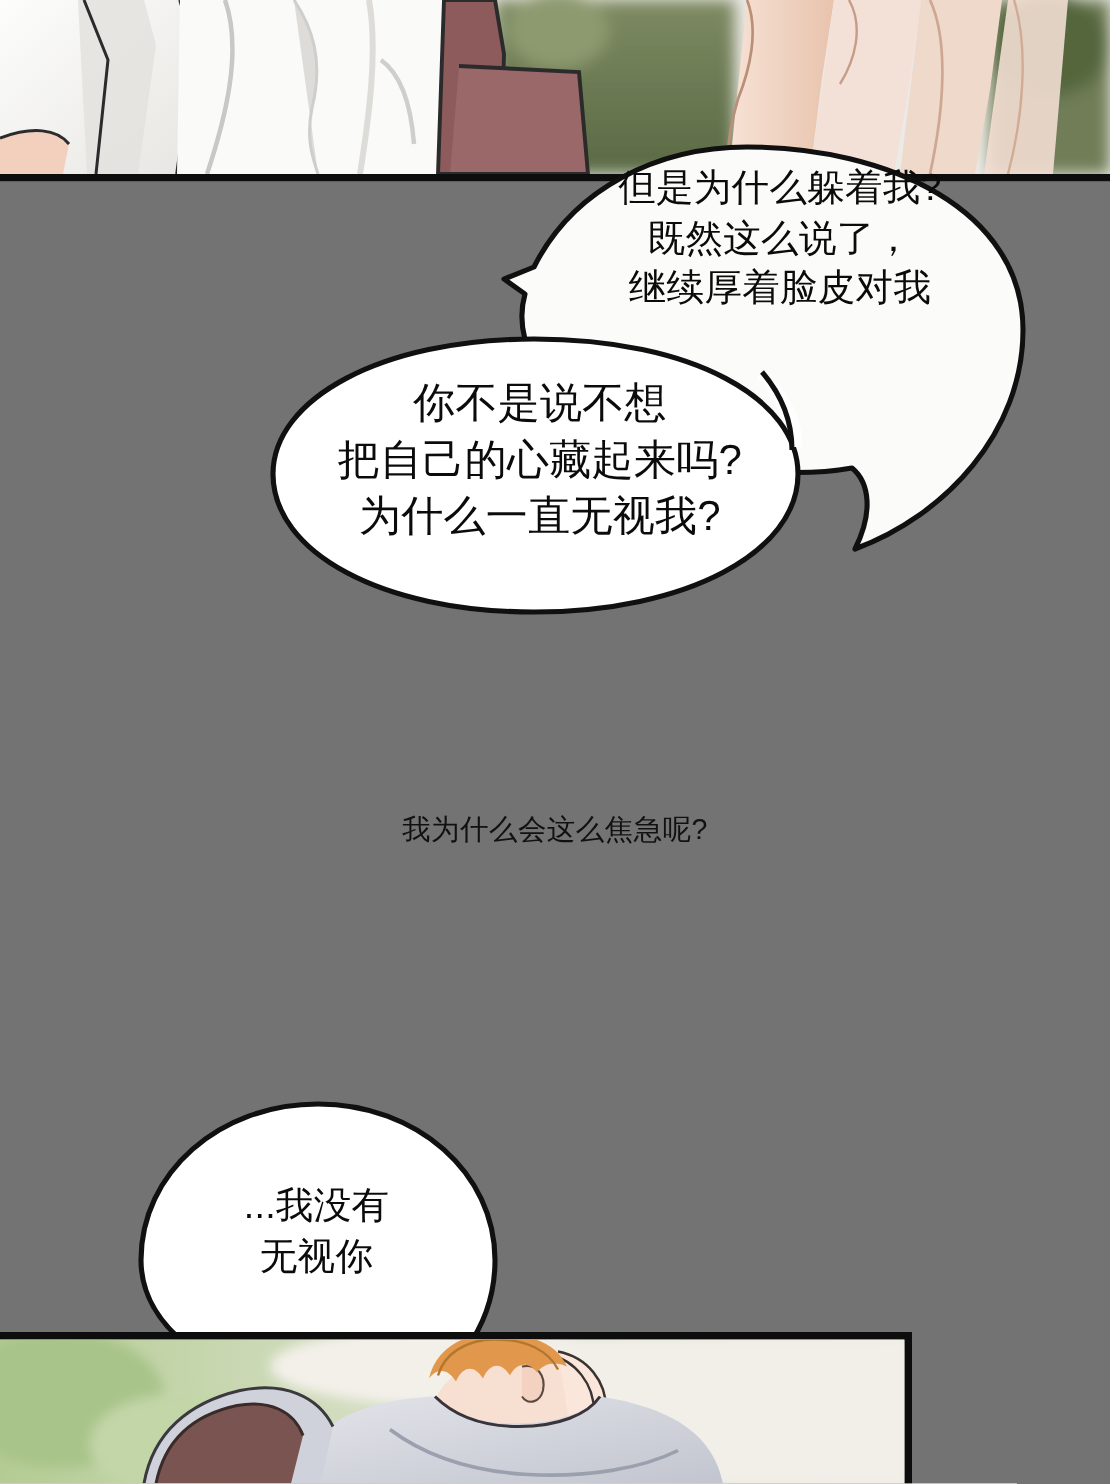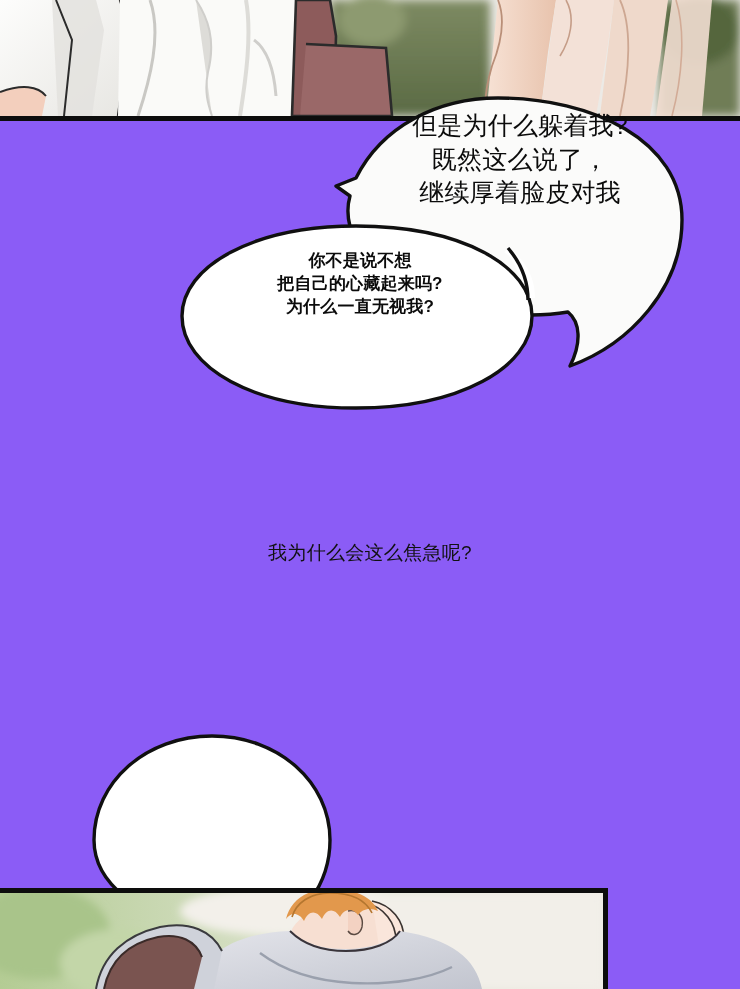--- a/index.html
+++ b/index.html
@@ -12,21 +12,21 @@
     height: 989px;
     font-family: "Liberation Sans", "DejaVu Sans", sans-serif;
     position: relative;
     overflow: hidden;
   }
 
   #page {
     position: relative;
     width: 740px;
     height: 989px;
-    background: #8b5cf6;
+    background: #737373;
   }
 
   
   .panel {
     position: absolute;
     overflow: hidden;
   }
 
   #panel-top {
     left: 0;
@@ -79,22 +79,21 @@
 
   #bubble-a { left: 330px; top: 92px; width: 380px; height: 290px; }
   #bubble-a .bubble-text {
     left: 28px; top: 17px; width: 324px;
     font-size: 25px;
   }
 
   #bubble-b { left: 176px; top: 222px; width: 380px; height: 190px; }
   #bubble-b .bubble-text {
     left: 24px; top: 28px; width: 320px;
-    font-size: 17px;
-    font-weight: bold;
+    font-size: 28px;
   }
 
   #bubble-c { left: 84px; top: 732px; width: 260px; height: 232px; }
   #bubble-c .bubble-text {
     left: 20px; top: 56px; width: 214px;
     font-size: 25px;
   }
 
   
   #narration {
@@ -208,20 +207,22 @@
   <div class="bubble-wrap" id="bubble-c">
     <svg class="bubble-svg" width="260" height="232" viewBox="0 0 260 232">
       <path d="M128,4
                C194,4 246,50 246,108
                C246,152 218,190 176,206
                C136,222 120,226 120,226
                C120,226 128,206 118,196
                C56,186 10,152 10,108
                C10,50 62,4 128,4 Z" fill="#ffffff" stroke="#101010" stroke-width="3.4" stroke-linejoin="round"></path>
     </svg>
+    <div class="bubble-text">...我没有
+无视你</div>
   </div>
 
   <div class="panel" id="panel-bottom">
     <svg class="art" viewBox="0 0 603 96" preserveAspectRatio="none">
       <defs>
         <linearGradient id="grassG" x1="0" y1="0" x2="1" y2="0">
           <stop offset="0%" stop-color="#b4cc94"></stop>
           <stop offset="55%" stop-color="#dfe4d2"></stop>
           <stop offset="100%" stop-color="#f0ece5"></stop>
         </linearGradient>

